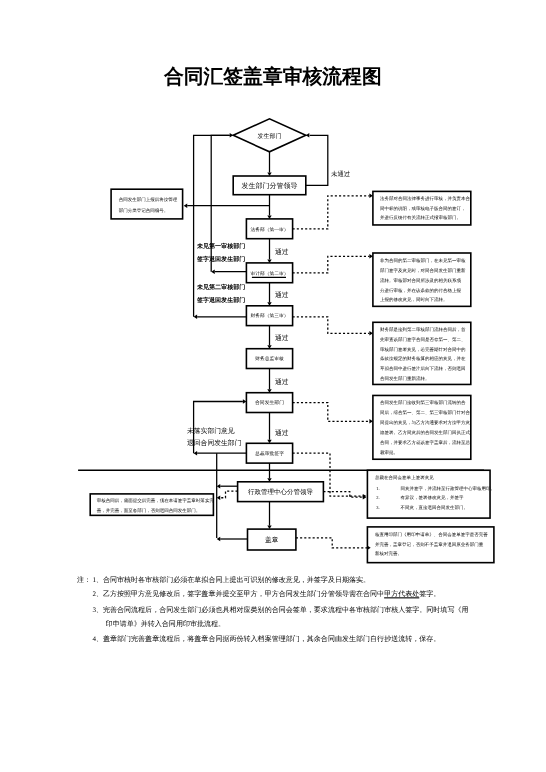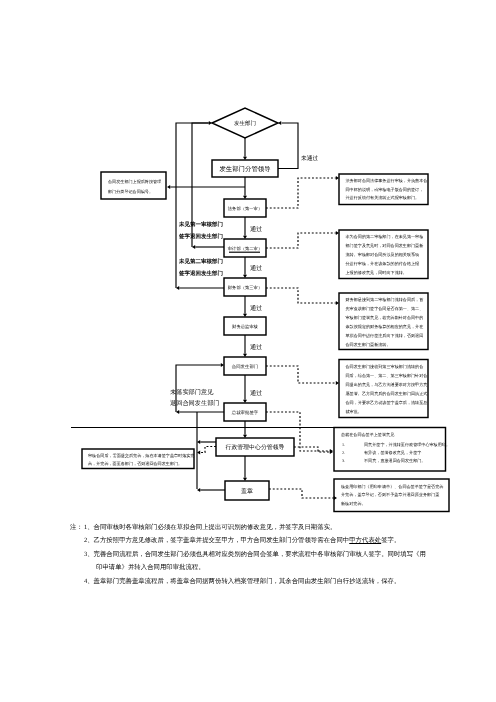--- a/index.html
+++ b/index.html
@@ -23,20 +23,21 @@
          font-family:"Liberation Serif", serif;font-size:6.4px;}
   .nrow{height:13.4px;white-space:nowrap;}
   .npfx{display:inline-block;width:14px;}
   .ncont{padding-left:12px;}
   .nul{text-decoration:underline;text-underline-offset:1.4px;text-decoration-thickness:0.9px;}
 </style>
 </head>
 <body>
 
 <div id="page">
+  <div id="title">合同汇签盖章审核流程图</div>
   <svg id="flow" width="496" height="702" viewBox="0 0 496 702">
       <path d="M212,123 L245,108 L278,123 L245,138 Z" class="shp"></path>
       <text x="245" y="125" class="nlbl" text-anchor="middle" style="font-size: 5.5px;">发生部门</text>
       <rect x="212" y="160" width="66" height="17" class="shp"></rect>
       <text x="245" y="170.932" class="nlbl" text-anchor="middle" style="font-size: 6.4px;">发生部门分管领导</text>
       <rect x="224" y="199" width="42" height="18" class="shp"></rect>
       <text x="245" y="209.634" class="nlbl" text-anchor="middle" style="font-size: 4.3px;">法务部（第一审）</text>
       <rect x="224" y="239" width="42" height="18" class="shp"></rect>
       <text x="245" y="249.634" class="nlbl" text-anchor="middle" style="font-size: 4.3px;">审计部（第二审）</text>
       <rect x="224" y="278" width="42" height="18" class="shp"></rect>

